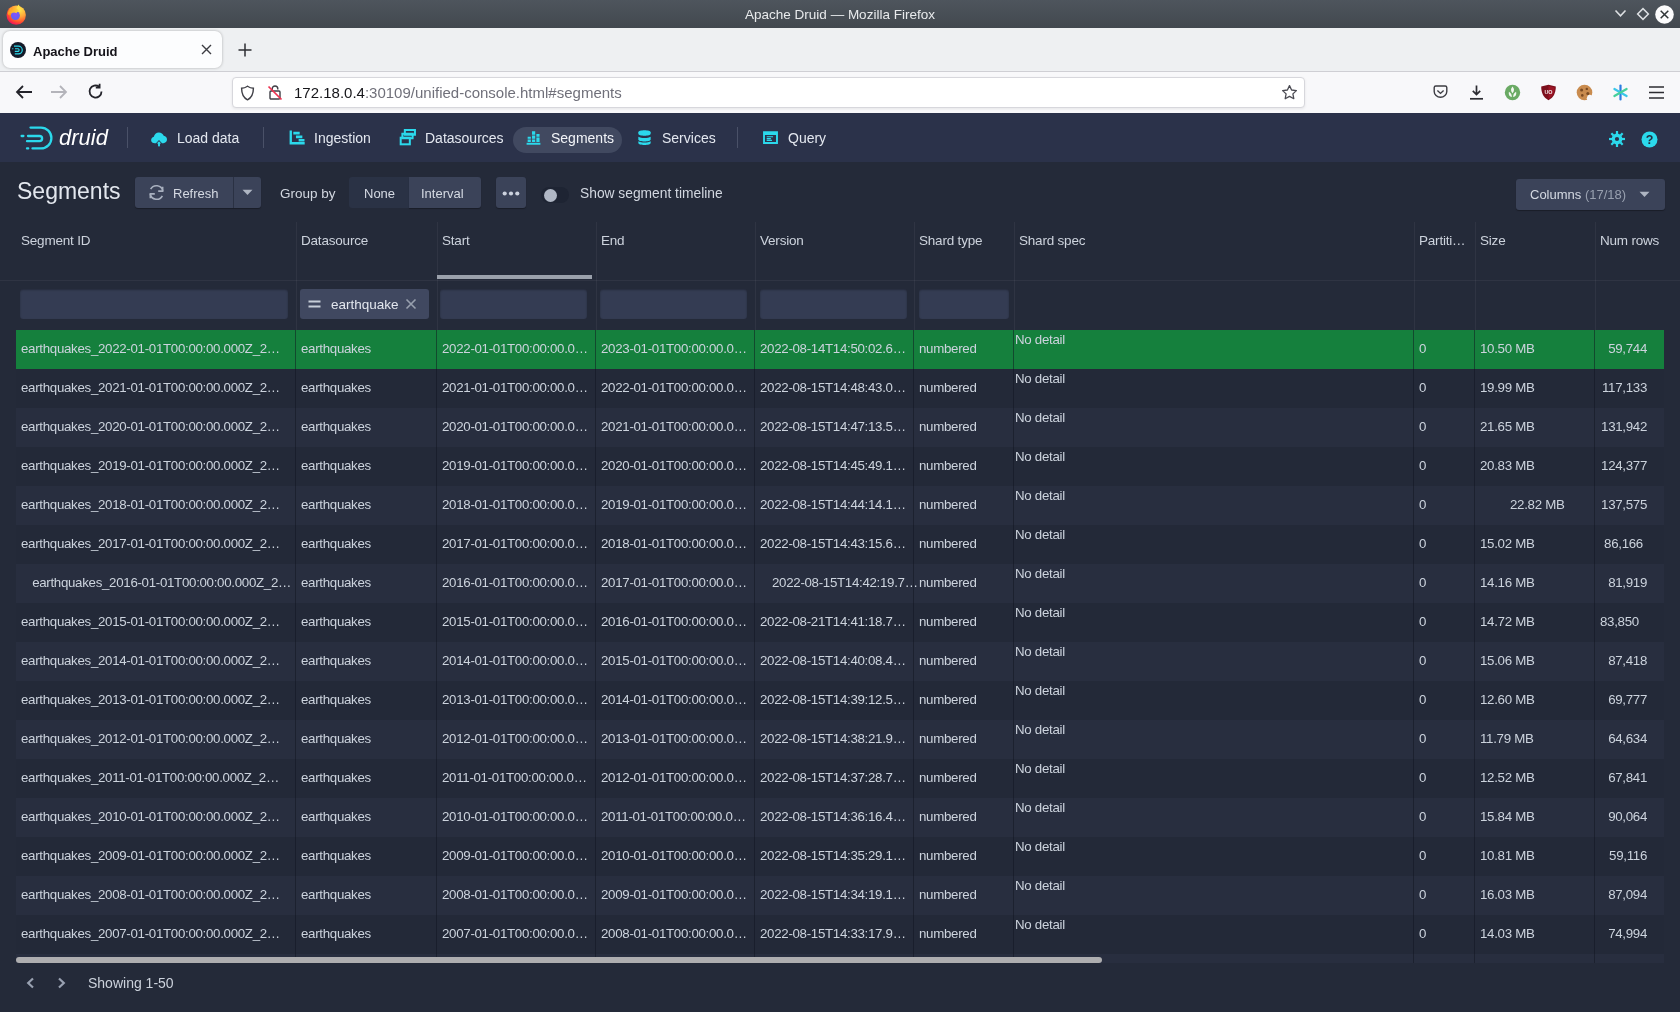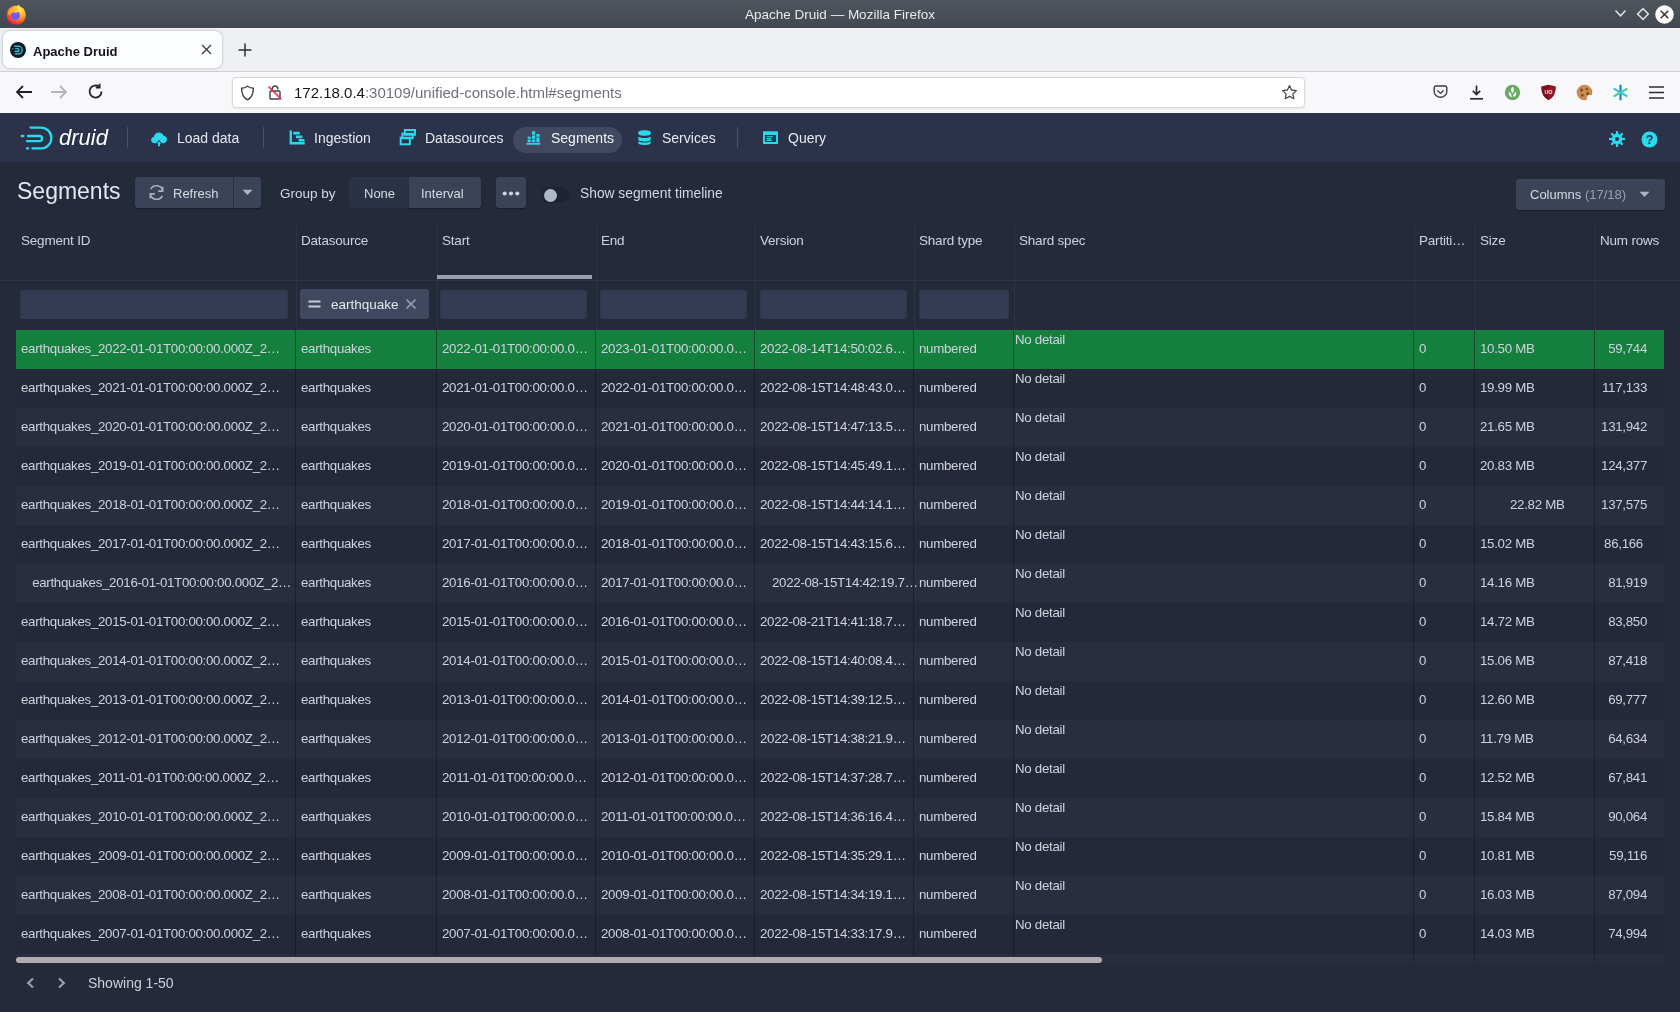--- a/index.html
+++ b/index.html
@@ -441,21 +441,21 @@
       <div class="cell" style="left:744px;top:10.5px;width:149px;">2022-08-21T14:41:18.7…</div>
       <div class="abs" style="left:897px;top:0;width:1px;height:39px;background:rgba(15,20,32,0.5);"></div>
       <div class="cell" style="left:903px;top:10.5px;width:90px;">numbered</div>
       <div class="abs" style="left:997px;top:0;width:1px;height:39px;background:rgba(15,20,32,0.5);"></div>
       <div class="cell" style="left:999px;top:1.5px;width:394px;">No detail</div>
       <div class="abs" style="left:1397px;top:0;width:1px;height:39px;background:rgba(15,20,32,0.5);"></div>
       <div class="cell" style="left:1403px;top:10.5px;width:51px;">0</div>
       <div class="abs" style="left:1458px;top:0;width:1px;height:39px;background:rgba(15,20,32,0.5);"></div>
       <div class="cell" style="left:1464px;top:10.5px;width:110px;">14.72 MB</div>
       <div class="abs" style="left:1578px;top:0;width:1px;height:39px;background:rgba(15,20,32,0.5);"></div>
-      <div class="cell" style="left:1584px;top:10.5px;width:47px;text-align:right;">83,850</div>
+      <div class="cell" style="left:1584px;top:10.5px;width:47px;text-align:left;">83,850</div>
     </div>
     <div class="abs" style="left:16px;top:312px;width:1648px;height:39px;background:#282e3f;">
       <div class="cell" style="left:5px;top:10.5px;width:270px;">earthquakes_2014-01-01T00:00:00.000Z_2…</div>
       <div class="abs" style="left:279px;top:0;width:1px;height:39px;background:rgba(15,20,32,0.5);"></div>
       <div class="cell" style="left:285px;top:10.5px;width:131px;">earthquakes</div>
       <div class="abs" style="left:420px;top:0;width:1px;height:39px;background:rgba(15,20,32,0.5);"></div>
       <div class="cell" style="left:426px;top:10.5px;width:149px;">2014-01-01T00:00:00.0…</div>
       <div class="abs" style="left:579px;top:0;width:1px;height:39px;background:rgba(15,20,32,0.5);"></div>
       <div class="cell" style="left:585px;top:10.5px;width:149px;">2015-01-01T00:00:00.0…</div>
       <div class="abs" style="left:738px;top:0;width:1px;height:39px;background:rgba(15,20,32,0.5);"></div>

